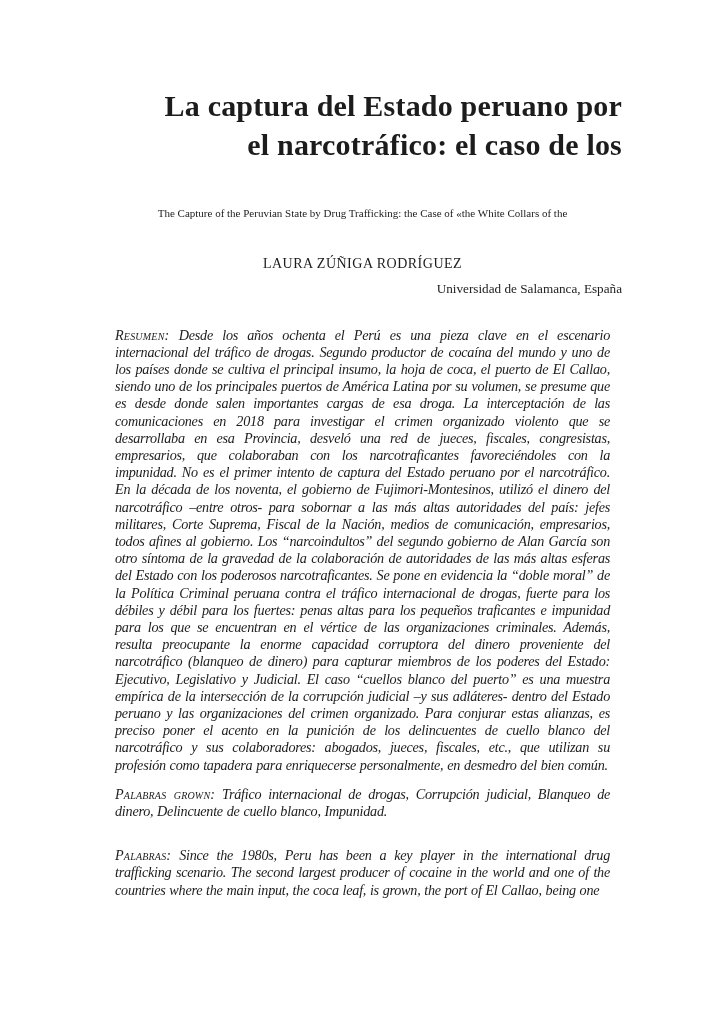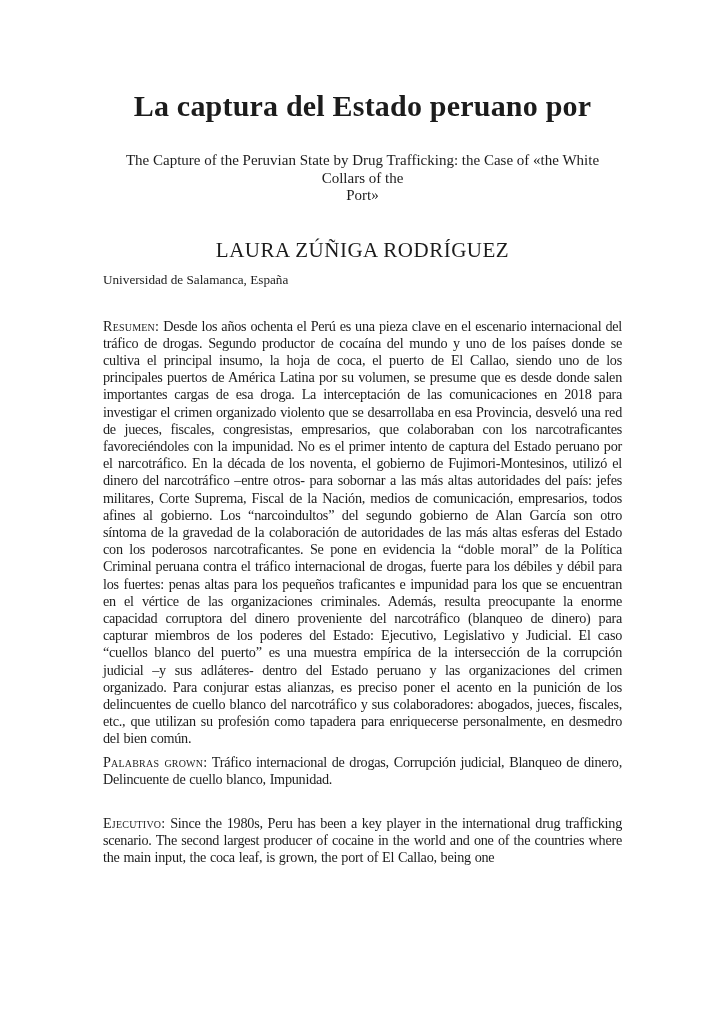--- a/index.html
+++ b/index.html
@@ -16,89 +16,90 @@
     font-family: "Liberation Serif", serif;
     color: #1c1c1c;
     box-sizing: border-box;
   }
   .content {
     box-sizing: border-box;
     padding: 0 102px 0 103px;
   }
   .title {
     margin-top: 86px;
-    text-align: center;
+    text-align: right;
     font-size: 30px;
     font-weight: bold;
     line-height: 39px;
     letter-spacing: 0.2px;
   }
   .title .line { display: block; }
   .subtitle {
-    margin-top: 27px;
+    margin-top: 41px;
     text-align: center;
-    font-size: 15px;
+    font-size: 11px;
     line-height: 17.5px;
   }
   .subtitle .line { display: block; }
   .author {
     margin-top: 33px;
     text-align: center;
-    font-size: 21px;
+    font-size: 14px;
     letter-spacing: 0.5px;
   }
   .affiliation {
     margin-top: 9px;
-    text-align: left;
+    text-align: right;
     font-size: 13.2px;
   }
   p.body-par {
-    margin: 0;
+    margin: 12px;
     text-align: justify;
     font-size: 14.2px;
     line-height: 17.2px;
     letter-spacing: -0.25px;
     word-spacing: 0.5px;
+    font-style: italic;
   }
   p.resumen   { margin-top: 30px; }
   p.keywords  { margin-top: 6px; }
   p.abstract  { margin-top: 27px; }
   .par-label {
     font-variant: small-caps;
     letter-spacing: 0.2px;
   }
 </style>
 </head>
 <body>
 
 <div class="page">
   <div class="content">
 
     <h1 class="title">
       <span class="line">La captura del Estado peruano por</span>
+      <span class="line">el narcotráfico: el caso de los</span>
     </h1>
 
     <div class="subtitle">
       <span class="line">The Capture of the Peruvian State by Drug Trafficking: the Case of «the White Collars of the</span>
-      <span class="line">Port»</span>
     </div>
 
     <div class="author">LAURA ZÚÑIGA RODRÍGUEZ</div>
 
     <div class="affiliation">Universidad de Salamanca, España</div>
 
     <p class="body-par resumen">
       <span class="par-label">Resumen:</span>
       <span>Desde los años ochenta el Perú es una pieza clave en el escenario internacional del tráfico de drogas. Segundo productor de cocaína del mundo y uno de los países donde se cultiva el principal insumo, la hoja de coca, el puerto de El Callao, siendo uno de los principales puertos de América Latina por su volumen, se presume que es desde donde salen importantes cargas de esa droga. La interceptación de las comunicaciones en 2018 para investigar el crimen organizado violento que se desarrollaba en esa Provincia, desveló una red de jueces, fiscales, congresistas, empresarios, que colaboraban con los narcotraficantes favoreciéndoles con la impunidad. No es el primer intento de captura del Estado peruano por el narcotráfico. En la década de los noventa, el gobierno de Fujimori-Montesinos, utilizó el dinero del narcotráfico –entre otros- para sobornar a las más altas autoridades del país: jefes militares, Corte Suprema, Fiscal de la Nación, medios de comunicación, empresarios, todos afines al gobierno. Los “narcoindultos” del segundo gobierno de Alan García son otro síntoma de la gravedad de la colaboración de autoridades de las más altas esferas del Estado con los poderosos narcotraficantes. Se pone en evidencia la “doble moral” de la Política Criminal peruana contra el tráfico internacional de drogas, fuerte para los débiles y débil para los fuertes: penas altas para los pequeños traficantes e impunidad para los que se encuentran en el vértice de las organizaciones criminales. Además, resulta preocupante la enorme capacidad corruptora del dinero proveniente del narcotráfico (blanqueo de dinero) para capturar miembros de los poderes del Estado: Ejecutivo, Legislativo y Judicial. El caso “cuellos blanco del puerto” es una muestra empírica de la intersección de la corrupción judicial –y sus adláteres- dentro del Estado peruano y las organizaciones del crimen organizado. Para conjurar estas alianzas, es preciso poner el acento en la punición de los delincuentes de cuello blanco del narcotráfico y sus colaboradores: abogados, jueces, fiscales, etc., que utilizan su profesión como tapadera para enriquecerse personalmente, en desmedro del bien común.</span>
     </p>
 
     <p class="body-par keywords">
       <span class="par-label">Palabras grown:</span>
       <span>Tráfico internacional de drogas, Corrupción judicial, Blanqueo de dinero, Delincuente de cuello blanco, Impunidad.</span>
     </p>
 
     <p class="body-par abstract">
-      <span class="par-label">Ejecutivo:</span>
+      <span class="par-label">Palabras:</span>
       <span>Since the 1980s, Peru has been a key player in the international drug trafficking scenario. The second largest producer of cocaine in the world and one of the countries where the main input, the coca leaf, is grown, the port of El Callao, being one</span>
     </p>
 
   </div>
 </div>
 
 </body></html>

